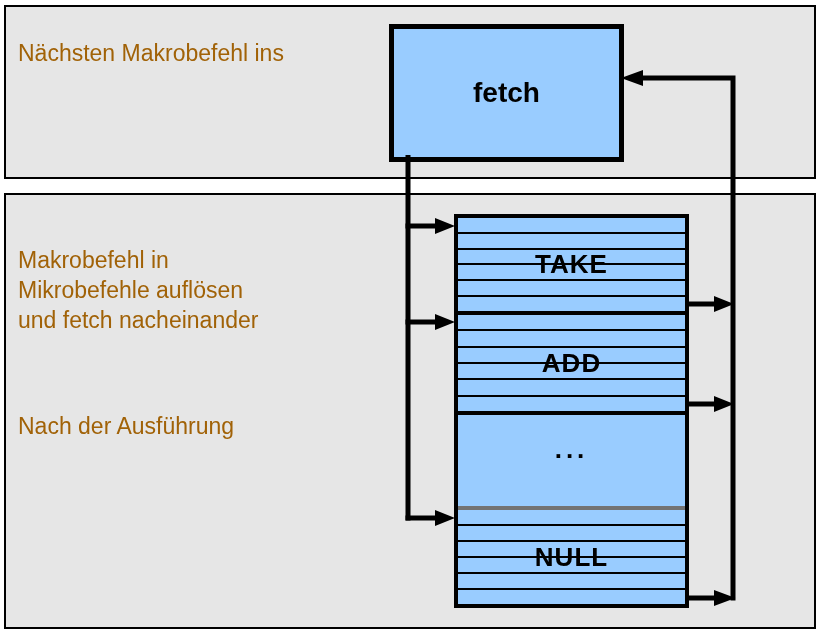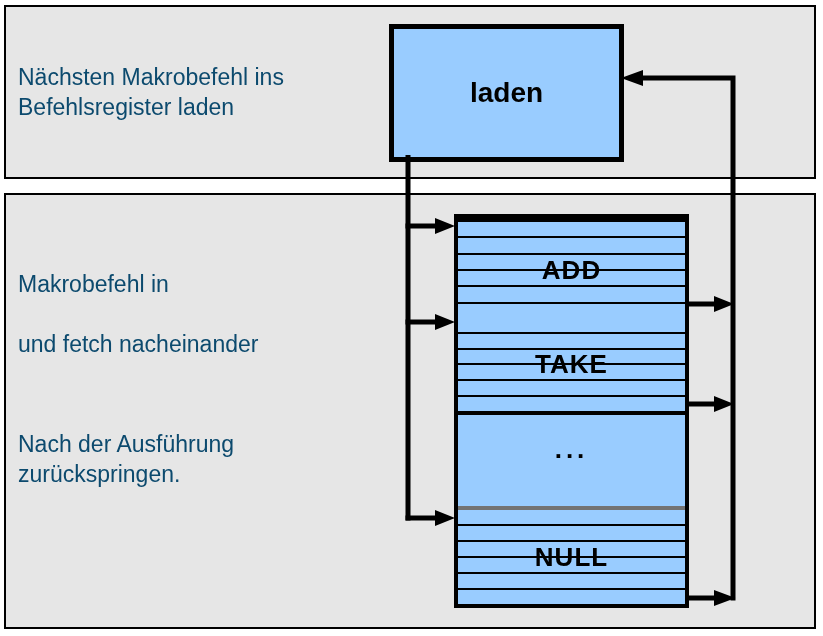--- a/index.html
+++ b/index.html
@@ -24,27 +24,26 @@
     border: 2px solid #000000;
     box-sizing: border-box;
   }
   #top-panel { top: 5px; height: 174px; }
   #bottom-panel { top: 193px; height: 436px; padding-left: 28px; }
 
   .caption {
     position: absolute;
     font-size: 23px;
     line-height: 30px;
-    color: #0c4a6e;
+    color: #a16207;
     white-space: nowrap;
-    margin-top: 24px;
   }
   #top-caption { left: 12px; top: 31px; }
   #para1 { left: 12px; top: 50px; }
-  #para2 { left: 12px; top: 210px; }
+  #para2 { left: 12px; top: 216px; }
 
   #fetch-box {
     position: absolute;
     left: 383px;
     top: 17px; 
     width: 235px;
     height: 138px;
     background: #99ccff;
     border: 5px solid #000000;
     box-sizing: border-box;
@@ -109,62 +108,60 @@
   #connectors polygon { fill: #000000; stroke: none; }
 </style>
 </head>
 <body>
 
 <div id="canvas">
 
   <div id="top-panel" class="panel">
     <div id="top-caption" class="caption">
       <span>Nächsten Makrobefehl ins</span><br>
-      <span>Befehlsregister laden</span>
     </div>
     <div id="fetch-box">
-      <span>laden</span>
+      <span>fetch</span>
     </div>
   </div>
 
   <div id="bottom-panel" class="panel">
     <div id="para1" class="caption">
       <span>Makrobefehl in</span><br>
-      <br>
+      <span>Mikrobefehle auflösen</span><br>
       <span>und fetch nacheinander</span><br>
     </div>
     <div id="para2" class="caption">
       <span>Nach der Ausführung</span><br>
-      <span>zurückspringen.</span>
     </div>
 
     <div id="micro-column">
+
+      <div class="segment seg-take">
+        <div class="strips">
+          <div class="strip"></div>
+          <div class="strip"></div>
+          <div class="strip"></div>
+          <div class="strip"></div>
+          <div class="strip"></div>
+          <div class="strip"></div>
+        </div>
+        <div class="seg-label">TAKE</div>
+      </div>
 
       <div class="segment seg-add">
         <div class="strips">
           <div class="strip"></div>
           <div class="strip"></div>
           <div class="strip"></div>
           <div class="strip"></div>
           <div class="strip"></div>
           <div class="strip"></div>
         </div>
         <div class="seg-label">ADD</div>
-      </div>
-
-      <div class="segment seg-take">
-        <div class="strips">
-          <div class="strip"></div>
-          <div class="strip"></div>
-          <div class="strip"></div>
-          <div class="strip"></div>
-          <div class="strip"></div>
-          <div class="strip"></div>
-        </div>
-        <div class="seg-label">TAKE</div>
       </div>
 
       <div class="segment seg-dots">
         <div class="seg-label dots">...</div>
       </div>
 
       <div class="segment seg-null">
         <div class="strips">
           <div class="strip"></div>
           <div class="strip"></div>

